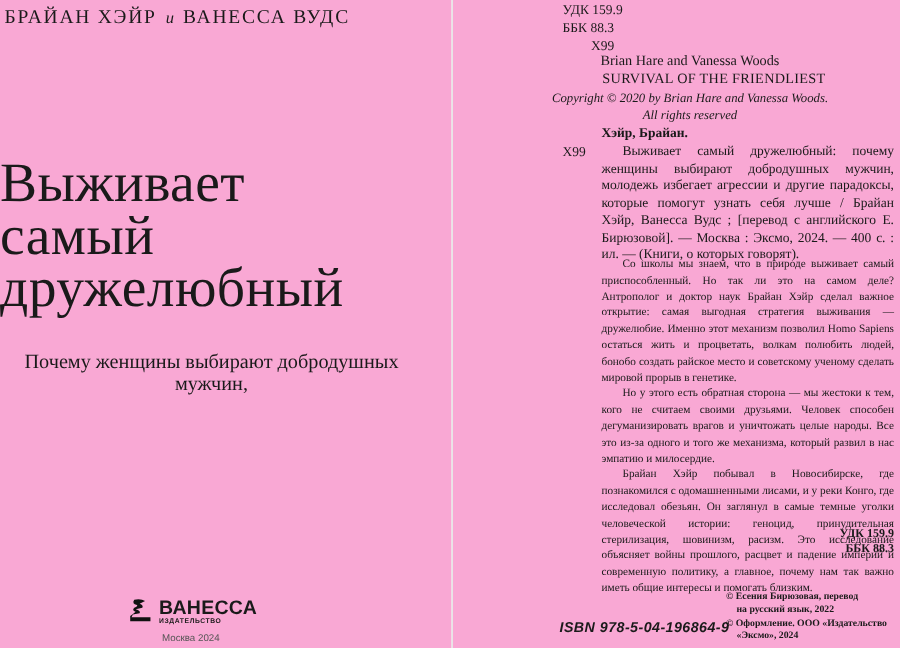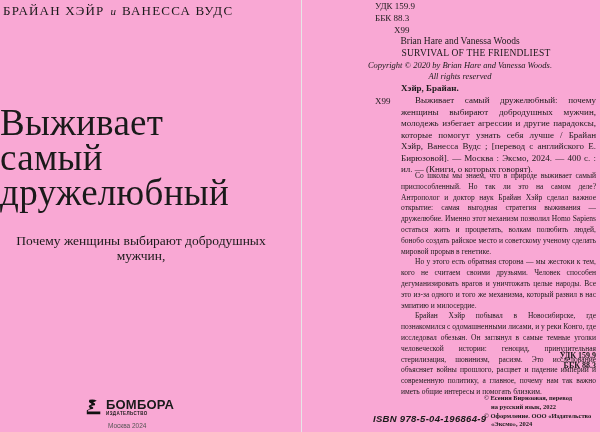--- a/index.html
+++ b/index.html
@@ -58,21 +58,21 @@
 
   <div class="subtitle">
     <div>Почему женщины выбирают добродушных мужчин,</div>
   </div>
 
   <div class="logo">
     <svg class="logo-mark" viewBox="0 0 20 20">
       <path d="M5 2 Q10 1 13 3 L9 5 Q12 6 11 8 L6 9 Q10 10 9 12 L4 13 L3 15 L17 15 L17 18 L2 18 L2 14 Q5 12 6 11 Q3 10 5 8 Q8 7 7 6 Q3 5 5 2 Z" fill="#111"></path>
     </svg>
     <div class="logo-text">
-      <span class="logo-name">БОМБОРА</span>
+      <span class="logo-name">ВАНЕССА</span>
       <span class="logo-sub">ИЗДАТЕЛЬСТВО</span>
     </div>
   </div>
   <div class="city-year">Москва 2024</div>
 </div>
 
 <div class="divider"></div>
 
 <div class="page right">
   <div class="r udk1">УДК 159.9</div>

